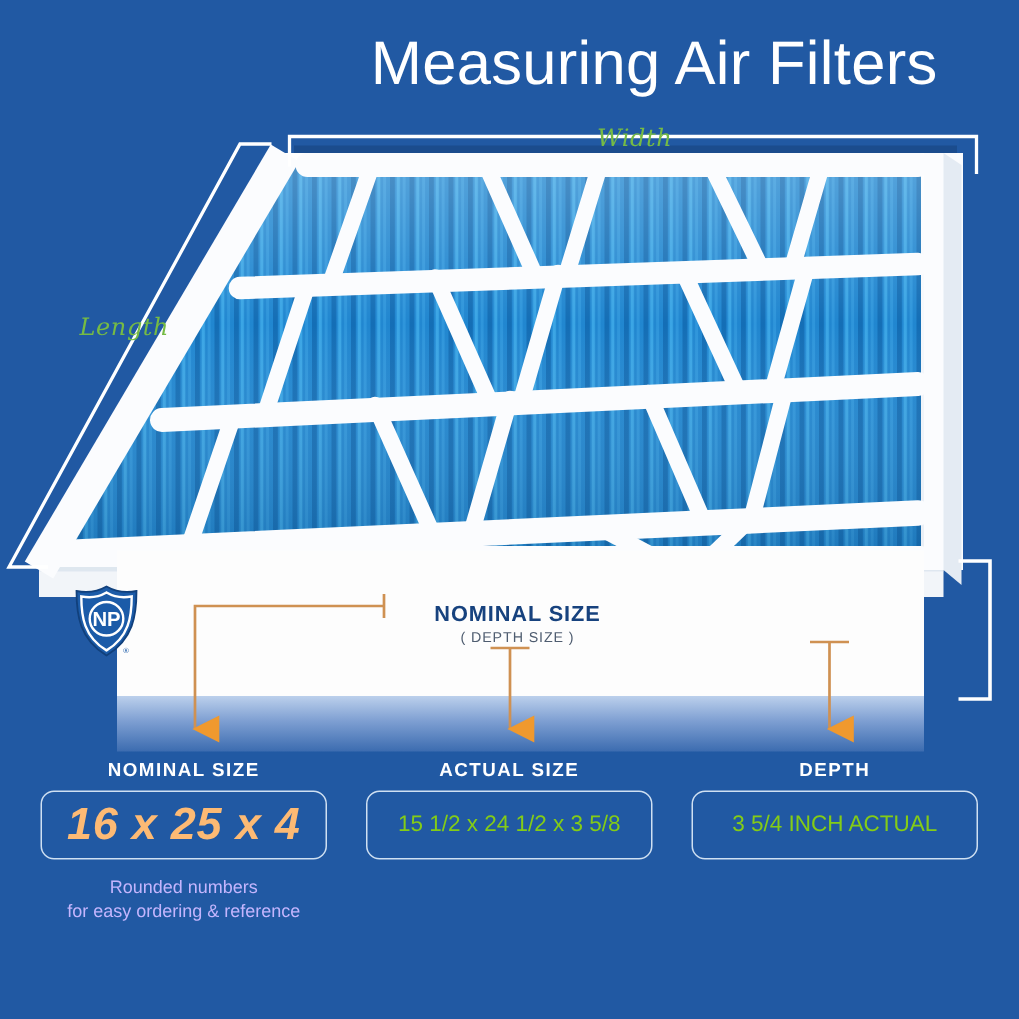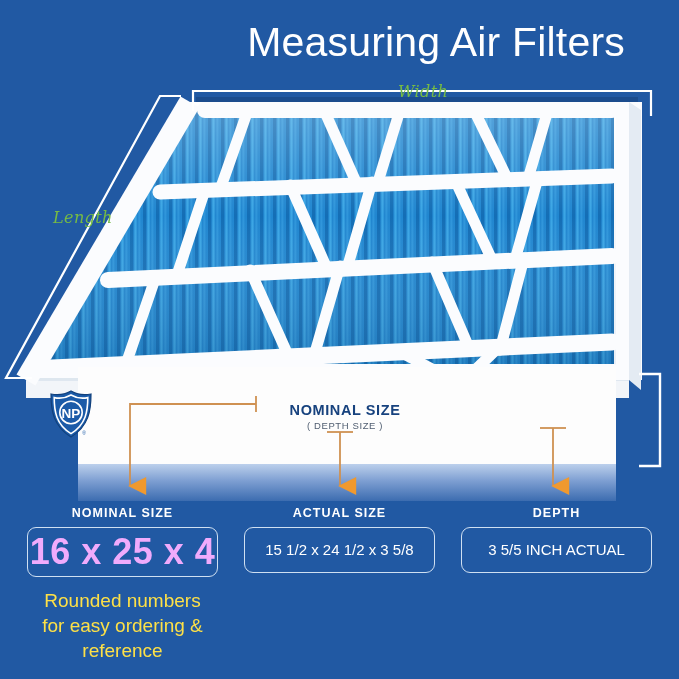--- a/index.html
+++ b/index.html
@@ -128,36 +128,37 @@
     margin: 0 11px;
     min-height: 46px;
     display: flex;
     flex-direction: column;
     align-items: center;
     justify-content: center;
     padding: 5px 2px;
     box-sizing: border-box;
   }
   .box-big {
-    color: #f0abfc;
-    font-size: 36px;
+    color: #fdba74;
+    font-size: 30px;
     font-weight: bold;
     letter-spacing: 0.5px;
     line-height: 1.05;
     white-space: nowrap;
+    font-style: italic;
   }
   .box-line {
-    color: #ffffff;
+    color: #84cc16;
     font-size: 15px;
     line-height: 1.28;
     white-space: nowrap;
   }
   .col-note {
-    color: #fde047;
-    font-size: 19px;
+    color: #c4b5fd;
+    font-size: 12px;
     line-height: 1.32;
     margin-top: 11px;
     padding: 0 4px;
   }
 </style>
 </head>
 <body>
 
 <div id="stage">
 
@@ -307,17 +308,17 @@
   <div class="col" id="col-1">
     <div class="col-head">ACTUAL SIZE</div>
     <div class="col-box">
       <div class="box-line">15 1/2 x 24 1/2 x 3 5/8</div>
     </div>
   </div>
 
   <div class="col" id="col-2">
     <div class="col-head">DEPTH</div>
     <div class="col-box">
-      <div class="box-line">3 5/5 INCH ACTUAL</div>
+      <div class="box-line">3 5/4 INCH ACTUAL</div>
     </div>
   </div>
 
 </div>
 
 </body></html>

